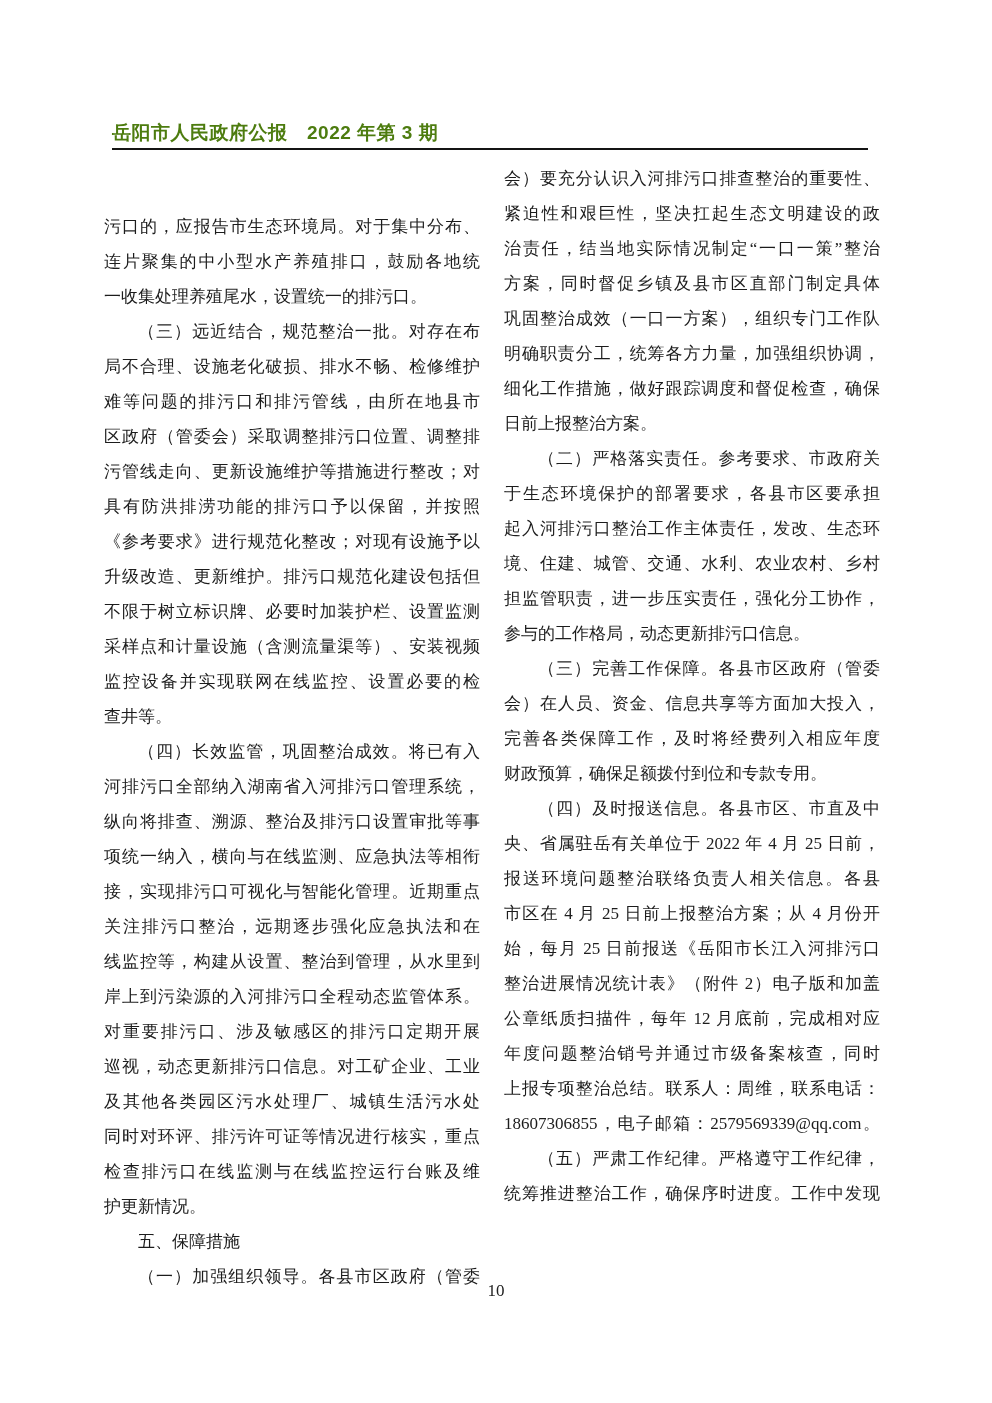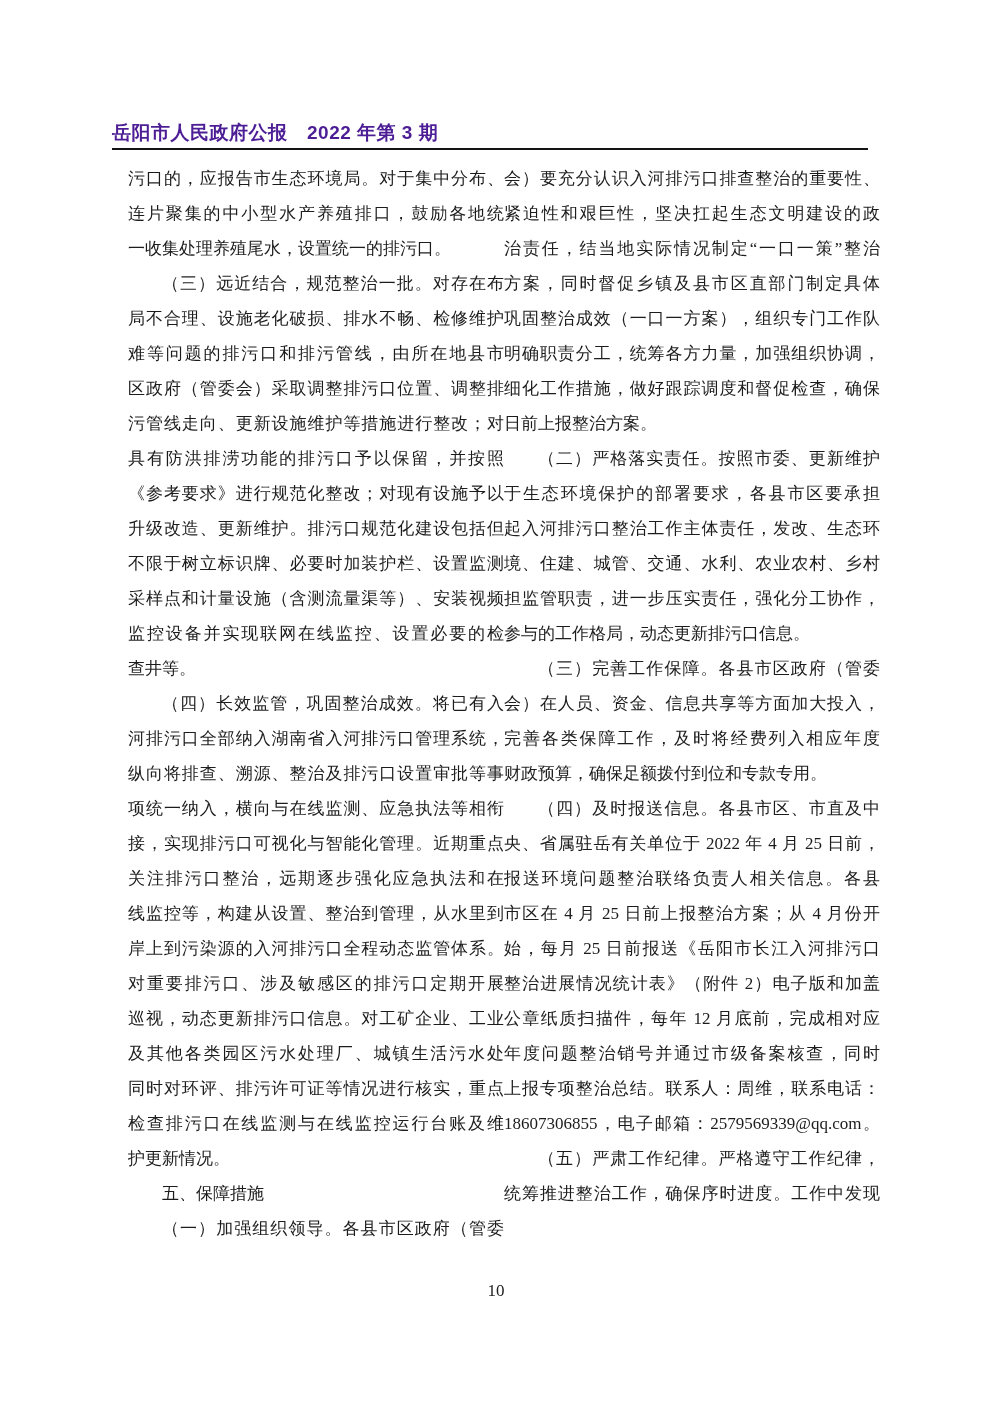--- a/index.html
+++ b/index.html
@@ -11,36 +11,36 @@
     color: #1c1c1c;
     overflow: hidden;
   }
   .gazette-header {
     position: absolute;
     left: 112px; top: 120px;
     font-family: "Liberation Sans", "DejaVu Sans", sans-serif;
     font-weight: 600;
     font-size: 19px;
     letter-spacing: 0.5px;
-    color: #4c1d95;
+    color: #4d7c0f;
     white-space: nowrap;
   }
   .header-rule {
     position: absolute;
     left: 112px; top: 148px;
     width: 756px; height: 2px;
     background: #141414;
   }
   .col {
     position: absolute;
     top: 161px;
     width: 376px;
     font-size: 17px;
   }
-  .col-left  { left: 128px; }
+  .col-left  { left: 104px; margin-top: 48px; }
   .col-right { left: 504px; }
   .line {
     height: 35px;
     line-height: 35px;
     text-align: justify;
     text-align-last: justify;
     text-justify: inter-character;
     overflow: hidden;
   }
   .line.end { text-align-last: left; }
@@ -98,21 +98,21 @@
 
   <div class="col col-right">
     <div class="line">会）要充分认识入河排污口排查整治的重要性、</div>
     <div class="line">紧迫性和艰巨性，坚决扛起生态文明建设的政</div>
     <div class="line">治责任，结当地实际情况制定“一口一策”整治</div>
     <div class="line">方案，同时督促乡镇及县市区直部门制定具体</div>
     <div class="line">巩固整治成效（一口一方案），组织专门工作队伍，</div>
     <div class="line">明确职责分工，统筹各方力量，加强组织协调，</div>
     <div class="line">细化工作措施，做好跟踪调度和督促检查，确保</div>
     <div class="line end">日前上报整治方案。</div>
-    <div class="line indent">（二）严格落实责任。按照市委、更新维护</div>
+    <div class="line indent">（二）严格落实责任。参考要求、市政府关</div>
     <div class="line">于生态环境保护的部署要求，各县市区要承担</div>
     <div class="line">起入河排污口整治工作主体责任，发改、生态环</div>
     <div class="line">境、住建、城管、交通、水利、农业农村、乡村</div>
     <div class="line">担监管职责，进一步压实责任，强化分工协作，</div>
     <div class="line end">参与的工作格局，动态更新排污口信息。</div>
     <div class="line indent">（三）完善工作保障。各县市区政府（管委</div>
     <div class="line">会）在人员、资金、信息共享等方面加大投入，</div>
     <div class="line">完善各类保障工作，及时将经费列入相应年度</div>
     <div class="line end">财政预算，确保足额拨付到位和专款专用。</div>
     <div class="line indent">（四）及时报送信息。各县市区、市直及中</div>

